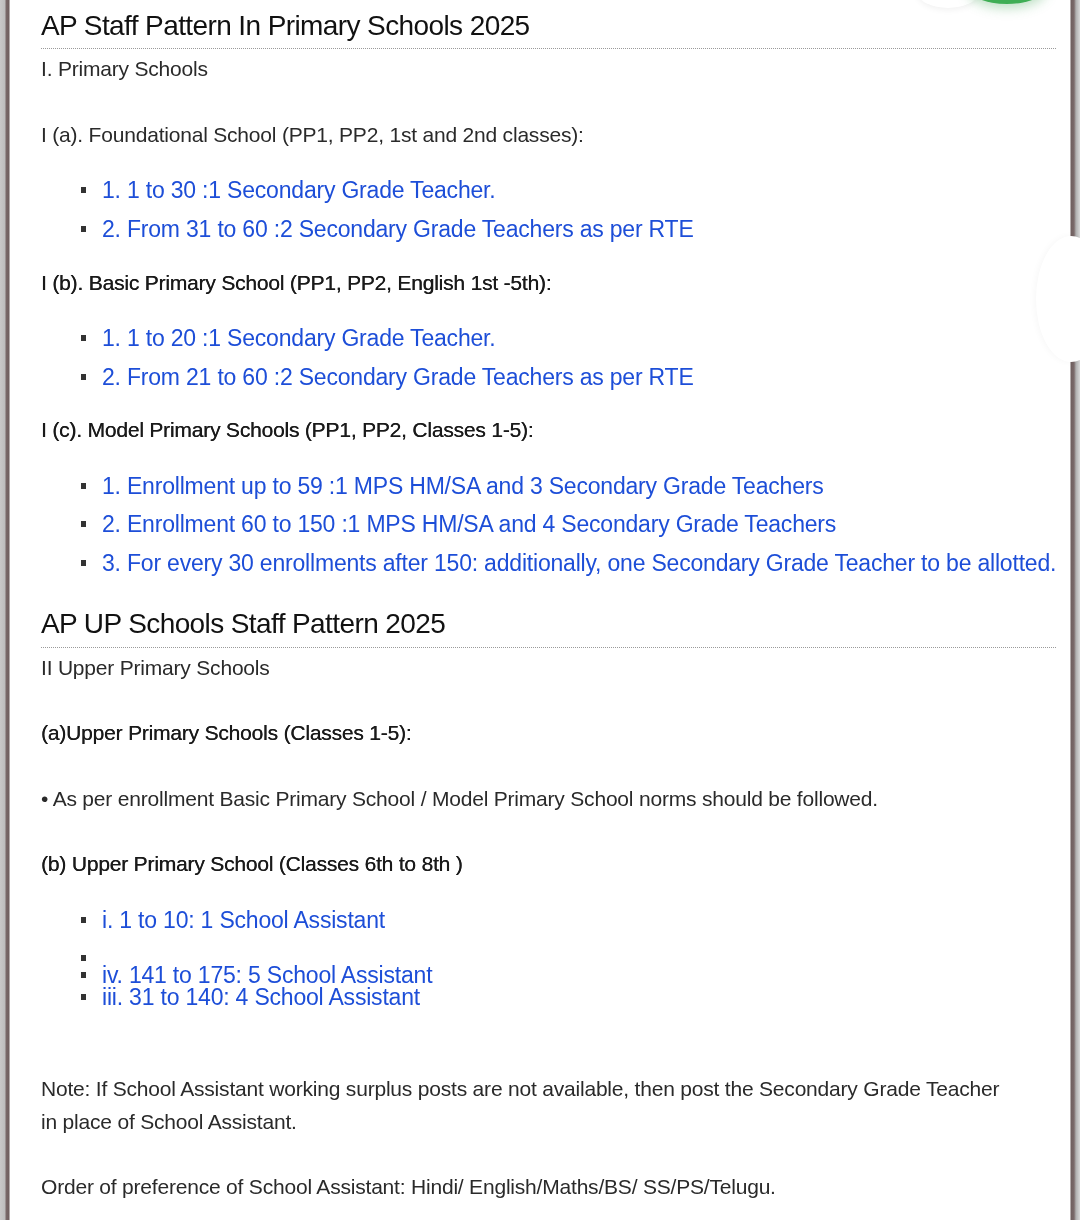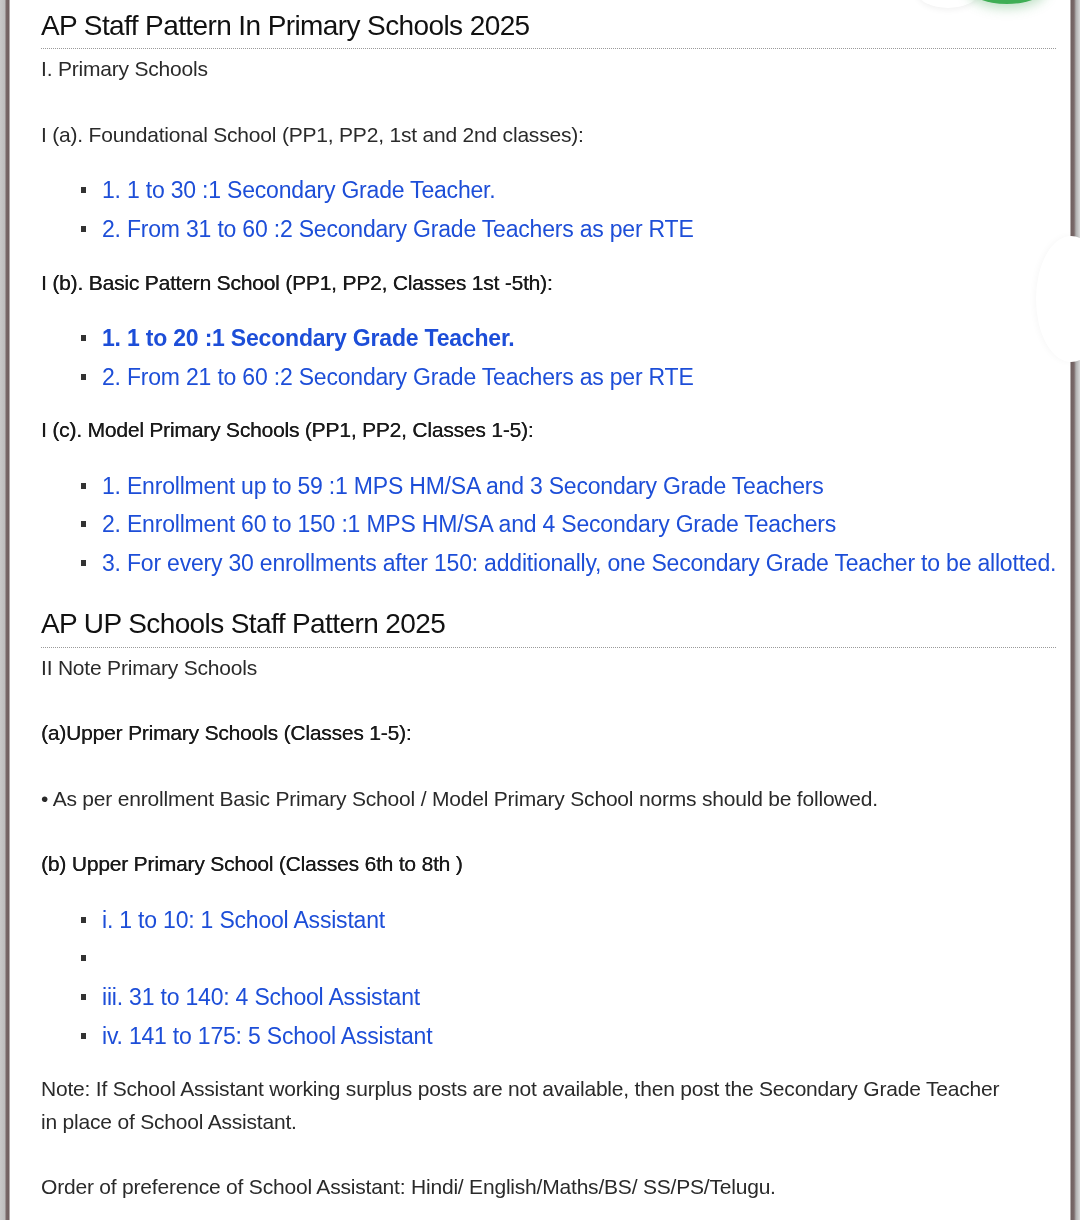--- a/index.html
+++ b/index.html
@@ -65,41 +65,41 @@
 <div class="content">
 
   <div class="h2" style="top:10px;">AP Staff Pattern In Primary Schools 2025</div>
   <div class="rule" style="top:48px;"></div>
   <div class="p" style="top:57px;text-align:right;">I. Primary Schools</div>
 
   <div class="p" style="top:123px;">I (a). Foundational School (PP1, PP2, 1st and 2nd classes):</div>
   <div class="li" style="top:177px;"><span class="bullet"></span><span>1. 1 to 30 :1 Secondary Grade Teacher.</span></div>
   <div class="li" style="top:216px;"><span class="bullet"></span><span>2. From 31 to 60 :2 Secondary Grade Teachers as per RTE</span></div>
 
-  <div class="p strong" style="top:271px;">I (b). Basic Pattern School (PP1, PP2, Classes 1st -5th):</div>
-  <div class="li" style="top:325px;font-weight:bold;"><span class="bullet"></span><span>1. 1 to 20 :1 Secondary Grade Teacher.</span></div>
+  <div class="p strong" style="top:271px;">I (b). Basic Primary School (PP1, PP2, English 1st -5th):</div>
+  <div class="li" style="top:325px;"><span class="bullet"></span><span>1. 1 to 20 :1 Secondary Grade Teacher.</span></div>
   <div class="li" style="top:364px;"><span class="bullet"></span><span>2. From 21 to 60 :2 Secondary Grade Teachers as per RTE</span></div>
 
   <div class="p strong" style="top:418px;">I (c). Model Primary Schools (PP1, PP2, Classes 1-5):</div>
   <div class="li" style="top:473px;"><span class="bullet"></span><span>1. Enrollment up to 59 :1 MPS HM/SA and 3 Secondary Grade Teachers</span></div>
   <div class="li" style="top:511px;"><span class="bullet"></span><span>2. Enrollment 60 to 150 :1 MPS HM/SA and 4 Secondary Grade Teachers</span></div>
   <div class="li" style="top:550px;"><span class="bullet"></span><span>3. For every 30 enrollments after 150: additionally, one Secondary Grade Teacher to be allotted.</span></div>
 
   <div class="h2" style="top:608px;">AP UP Schools Staff Pattern 2025</div>
   <div class="rule" style="top:647px;"></div>
-  <div class="p" style="top:656px;">II Note Primary Schools</div>
+  <div class="p" style="top:656px;">II Upper Primary Schools</div>
 
   <div class="p strong" style="top:721px;">(a)Upper Primary Schools (Classes 1-5):</div>
   <div class="p" style="top:787px;">• As per enrollment Basic Primary School / Model Primary School norms should be followed.</div>
 
   <div class="p strong" style="top:852px;">(b) Upper Primary School (Classes 6th to 8th )</div>
   <div class="li" style="top:907px;"><span class="bullet"></span><span>i. 1 to 10: 1 School Assistant</span></div>
   <div class="li" style="top:945px;"><span class="bullet"></span></div>
   <div class="li" style="top:984px;"><span class="bullet"></span><span>iii. 31 to 140: 4 School Assistant</span></div>
-  <div class="li" style="top:1023px;"><span class="bullet"></span><span>iv. 141 to 175: 5 School Assistant</span></div>
+  <div class="li" style="top:962px;"><span class="bullet"></span><span>iv. 141 to 175: 5 School Assistant</span></div>
 
   <div class="p" style="top:1077px;text-align:right;">Note: If School Assistant working surplus posts are not available, then post the Secondary Grade Teacher</div>
   <div class="p" style="top:1110px;">in place of School Assistant.</div>
 
   <div class="p" style="top:1175px;">Order of preference of School Assistant: Hindi/ English/Maths/BS/ SS/PS/Telugu.</div>
 </div>
 
 <div class="edge-right"></div>
 <div class="edge-bulge"></div>
 

